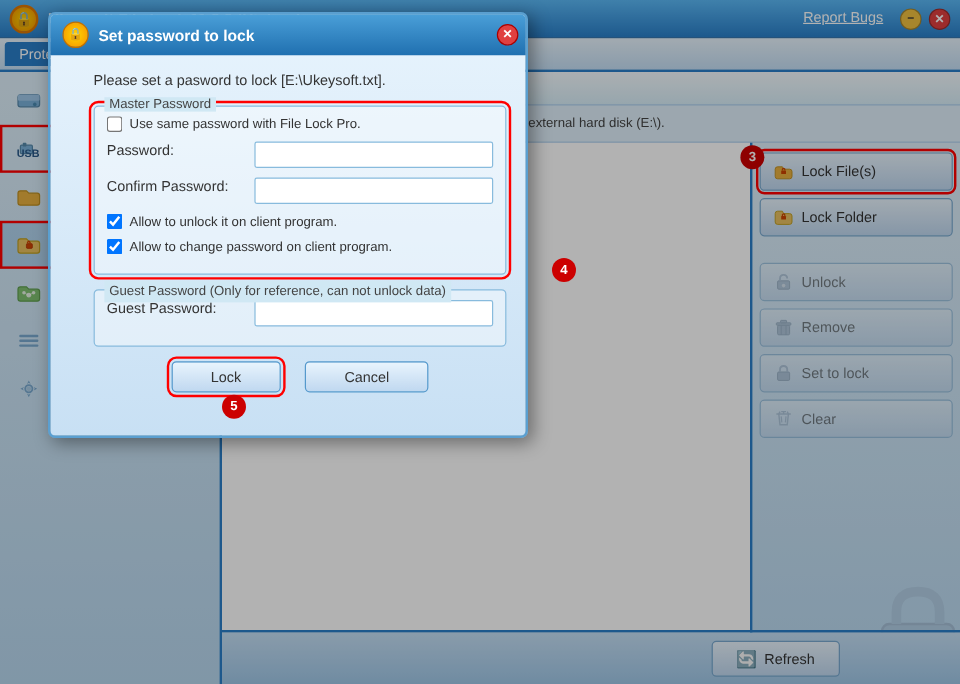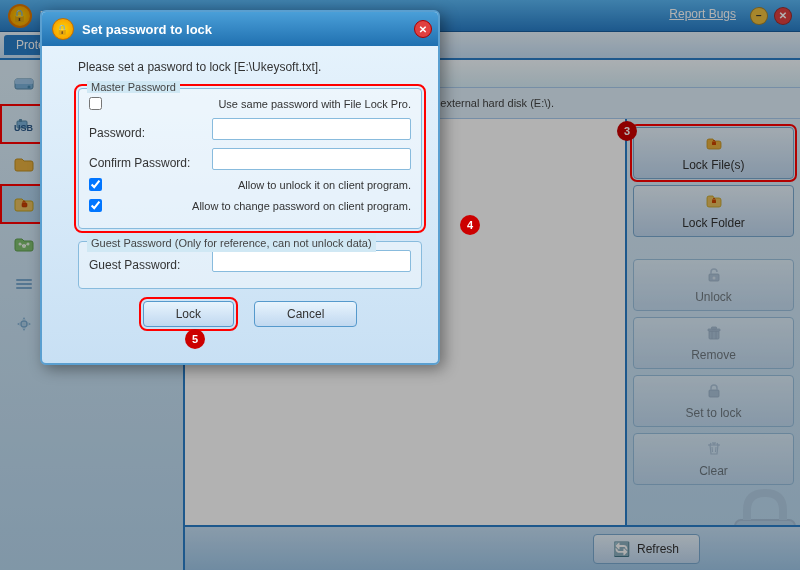--- a/index.html
+++ b/index.html
@@ -209,21 +209,20 @@
       align-items: center;
       gap: 6px;
       padding: 6px 10px;
       background: linear-gradient(180deg, #e8f4fd 0%, #c0d8f0 100%);
       border: 1px solid #7aaad0;
       border-radius: 4px;
       cursor: pointer;
       font-size: 12px;
       color: #333;
       width: 100%;
-      flex-direction: column;
     }
     .action-btn.highlighted {
       outline: 2px solid red;
       outline-offset: 1px;
     }
     .action-btn.disabled {
       opacity: 0.6;
       cursor: default;
     }
     .btn-icon {
@@ -365,25 +364,24 @@
       font-size: 11px;
       color: #444;
     }
     .checkbox-row {
       display: flex;
       align-items: center;
       gap: 6px;
       margin-bottom: 8px;
       font-size: 11px;
       color: #333;
-      justify-content: space-between;
     }
     .form-row {
       display: flex;
-      align-items: flex-end;
+      align-items: flex-start;
       gap: 8px;
       margin-bottom: 8px;
     }
     .form-label {
       font-size: 12px;
       color: #333;
       width: 115px;
       flex-shrink: 0;
     }
     .form-input {

